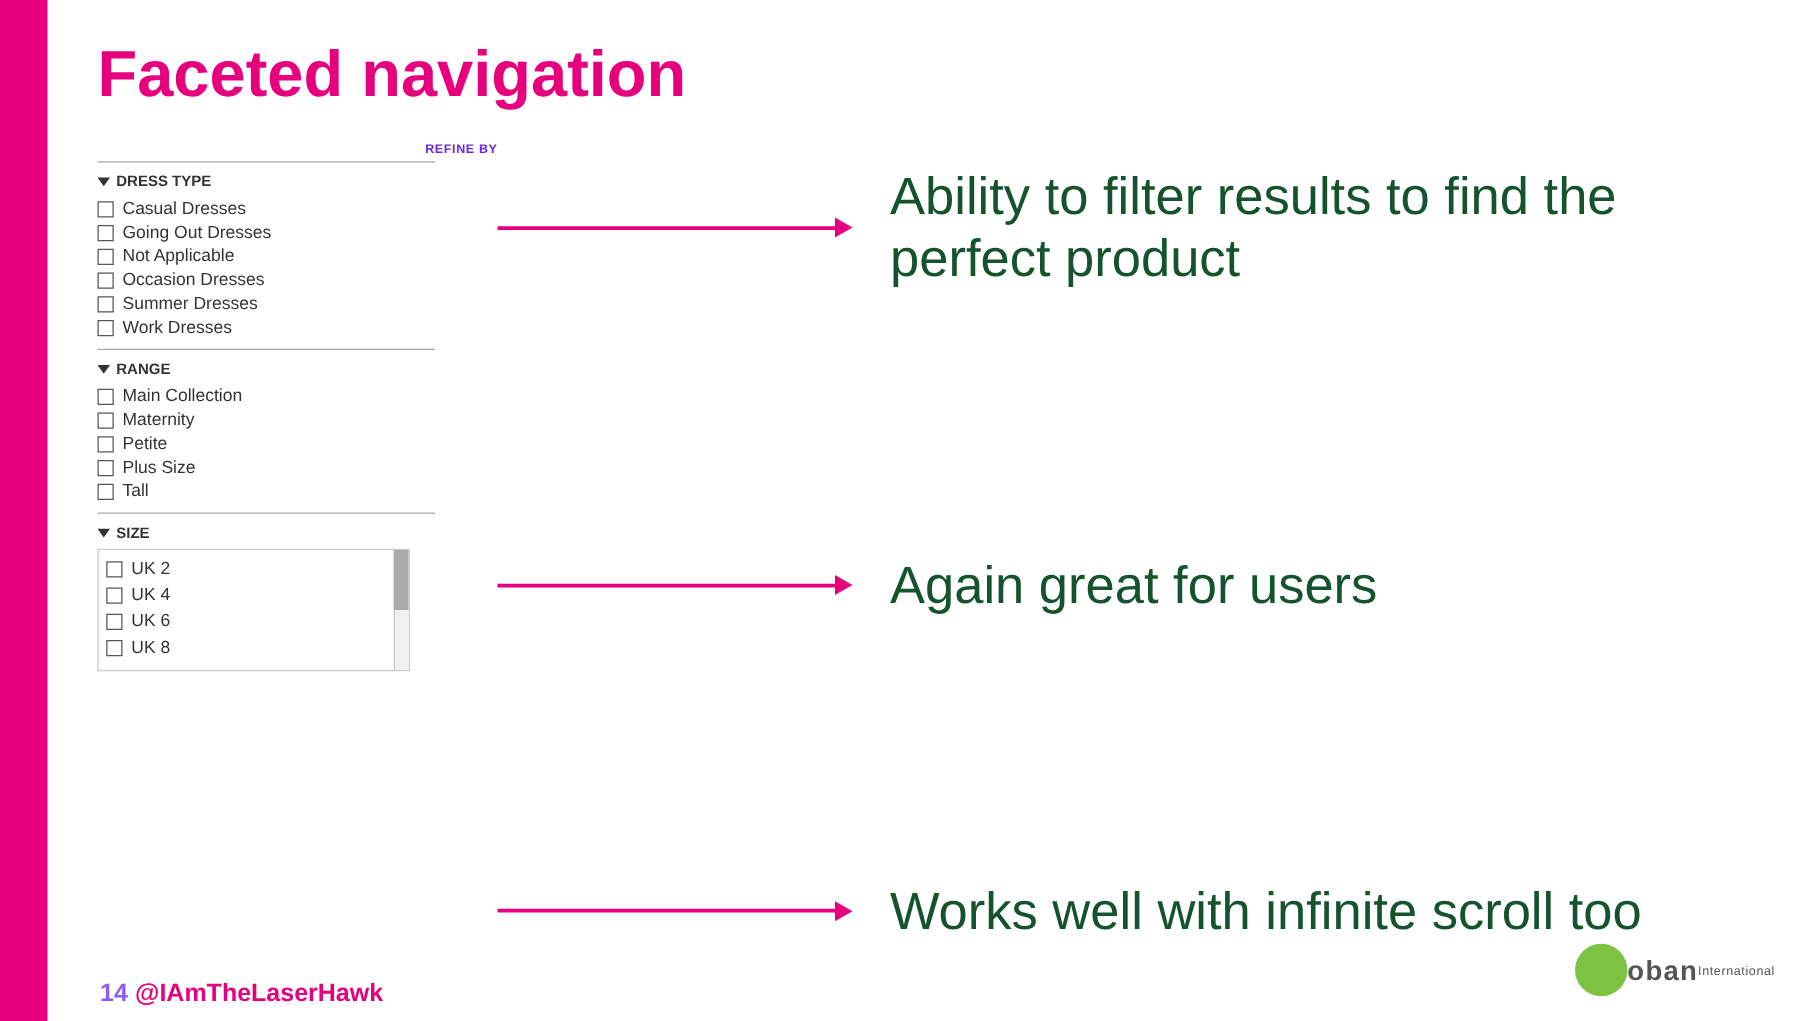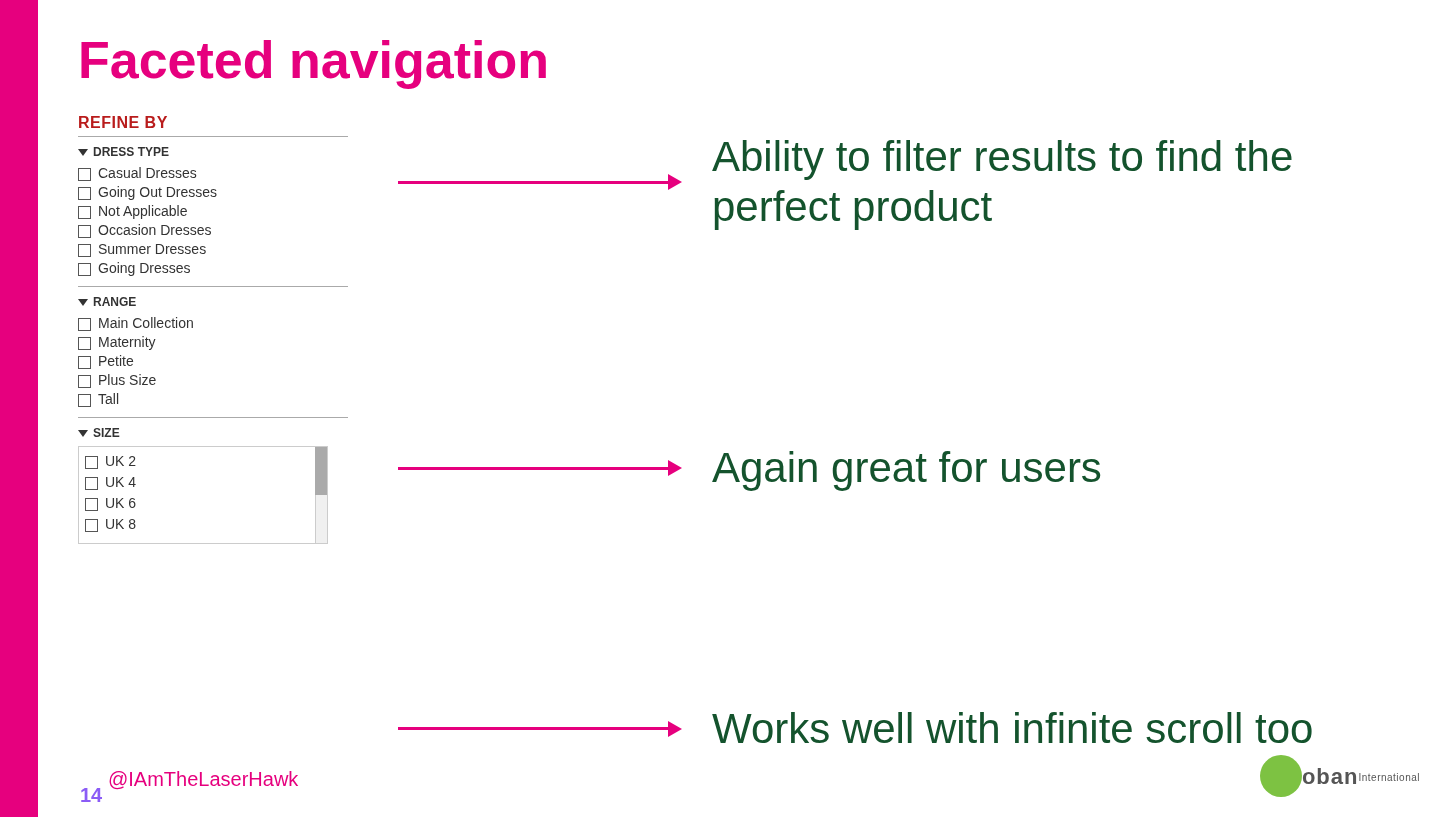--- a/index.html
+++ b/index.html
@@ -27,25 +27,25 @@
       bottom: 10px;
       left: 42px;
       font-size: 20px;
       color: #8b5cf6;
       font-weight: bold;
     }
 
     
     .twitter-handle {
       position: absolute;
-      bottom: 26px;
+      bottom: 10px;
       left: 70px;
       font-size: 20px;
       color: #e6007e;
-      font-weight: normal;
+      font-weight: bold;
     }
 
     
     .slide-content {
       flex: 1;
       padding: 30px 50px 30px 40px;
       position: relative;
     }
 
     
@@ -63,25 +63,26 @@
       gap: 0;
     }
 
     
     .filter-panel {
       width: 320px;
       flex-shrink: 0;
     }
 
     .refine-by {
-      font-size: 16px;
-      font-weight: bold;
-      color: #b91c1c;
+      font-size: 10px;
+      font-weight: bold;
+      color: #6d28d9;
       letter-spacing: 0.5px;
       margin-bottom: 4px;
+      text-align: right;
     }
 
     .divider {
       border: none;
       border-top: 1px solid #aaa;
       margin: 4px 0 8px 0;
       width: 270px;
     }
 
     .section-header {
@@ -260,21 +261,21 @@
         <div class="checkbox-item">
           <span class="checkbox-box"></span>
           <span>Occasion Dresses</span>
         </div>
         <div class="checkbox-item">
           <span class="checkbox-box"></span>
           <span>Summer Dresses</span>
         </div>
         <div class="checkbox-item">
           <span class="checkbox-box"></span>
-          <span>Going Dresses</span>
+          <span>Work Dresses</span>
         </div>
       </div>
 
       <hr class="divider">
 
       <div class="filter-section">
         <div class="section-header">
           <span class="triangle-icon"></span>
           <span>RANGE</span>
         </div>

